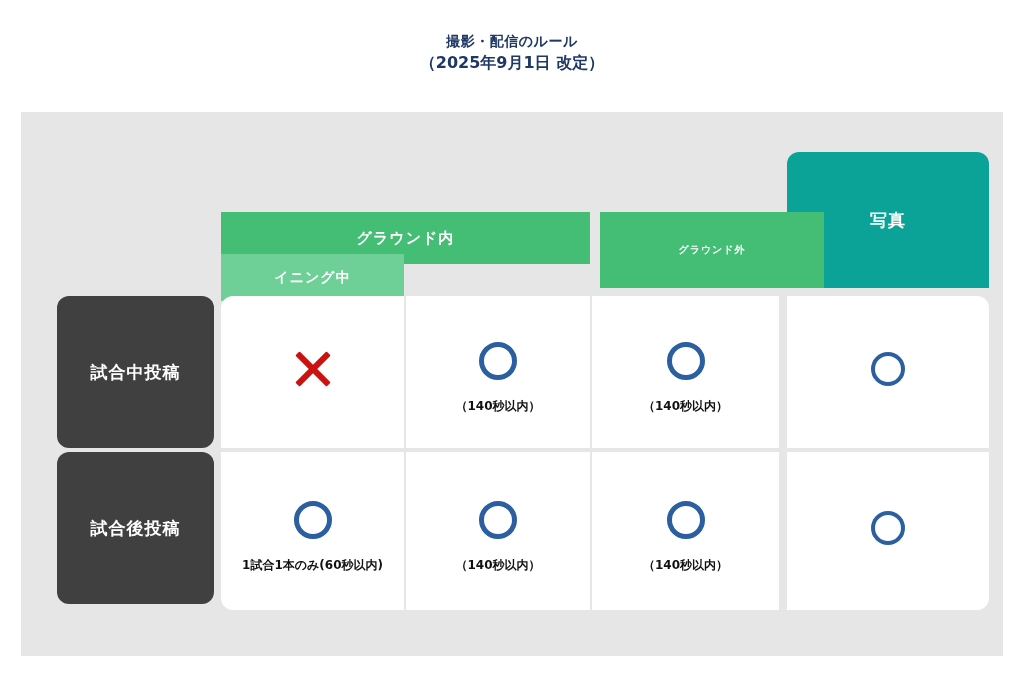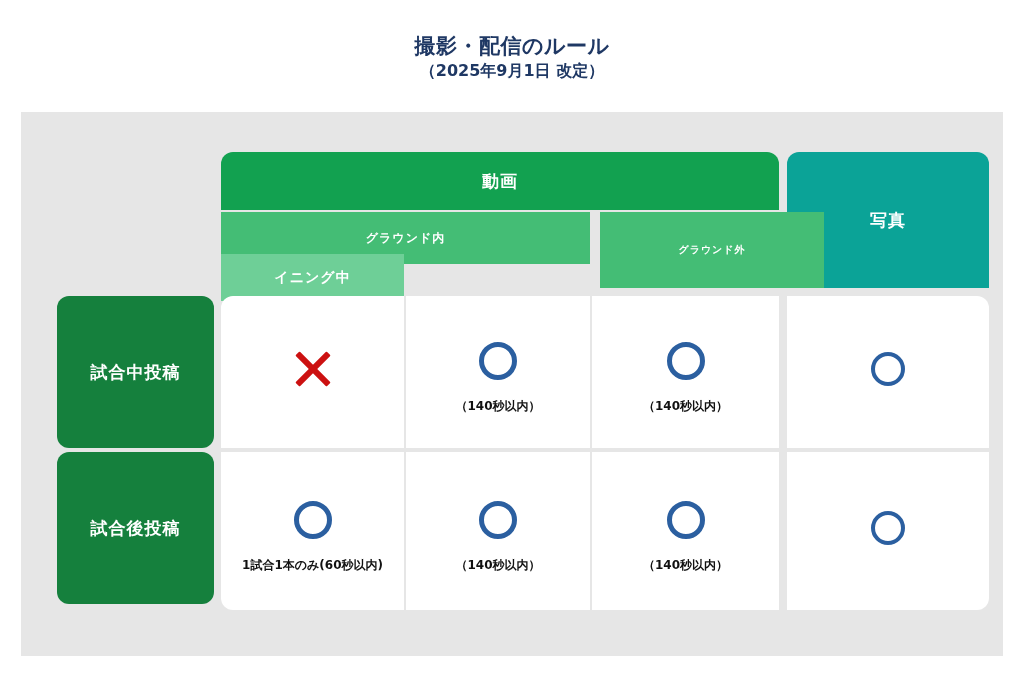--- a/index.html
+++ b/index.html
@@ -10,21 +10,21 @@
     overflow:hidden;
     position:relative;
   }
 
   
   .title-block{
     position:absolute;left:0;top:33px;width:1024px;
     text-align:center;
   }
   .title-main{
-    font-size:21px;font-weight:bold;color:#1f3864;
+    font-size:14px;font-weight:bold;color:#1f3864;
     letter-spacing:.5px;line-height:1.25;
   }
   .title-sub{
     font-size:16px;font-weight:bold;color:#1f3864;
     line-height:1.35;margin-top:1px;
   }
 
   
   .panel{
     position:absolute;left:21px;top:112px;
@@ -45,21 +45,21 @@
     display:flex;align-items:center;justify-content:center;
     color:#ffffff;font-weight:bold;text-align:center;
     letter-spacing:1px;
   }
 
   
   .c-video   {background:#12a150;}
   .c-mid     {background:#44bd75;}
   .c-light   {background:#6ecf97;}
   .c-teal    {background:#0ba397;}
-  .c-blue    {background:#15803d;}
+  .c-blue    {background:#404040;}
 
   
   .r-tl{border-top-left-radius:12px;}
   .r-tr{border-top-right-radius:12px;}
   .r-bl{border-bottom-left-radius:12px;}
   .r-br{border-bottom-right-radius:12px;}
 
   
   .rowlabel{
     display:flex;align-items:center;justify-content:center;
@@ -102,25 +102,24 @@
 
 <div class="title-block">
   <div class="title-main">撮影・配信のルール</div>
   <div class="title-sub">（2025年9月1日 改定）</div>
 </div>
 
 <div class="panel">
 
   <div class="table">
 
-    <div class="cell hdr c-video r-tl r-tr" style="left:164px;top:0px;width:558px;height:58px;font-size:17px;">動画</div>
 
     <div class="cell hdr c-teal r-tl r-tr" style="left:730px;top:0px;width:202px;height:136px;font-size:17px;">写真</div>
 
-    <div class="cell hdr c-mid" style="left:164px;top:60px;width:369px;height:52px;font-size:12px;">グラウンド内</div>
+    <div class="cell hdr c-mid" style="left:164px;top:60px;width:369px;height:52px;font-size:15px;">グラウンド内</div>
 
     <div class="cell hdr c-mid" style="left:543px;top:60px;width:224px;height:76px;font-size:10px;">グラウンド外</div>
 
     <div class="cell hdr c-light" style="left:164px;top:102px;width:183px;height:47px;font-size:14px;">イニング中</div>
 
 
     <div class="cell rowlabel c-blue" style="left:0px;top:144px;width:157px;height:152px;">
       <span>試合中</span>
         <br>
       <span>投稿</span>

